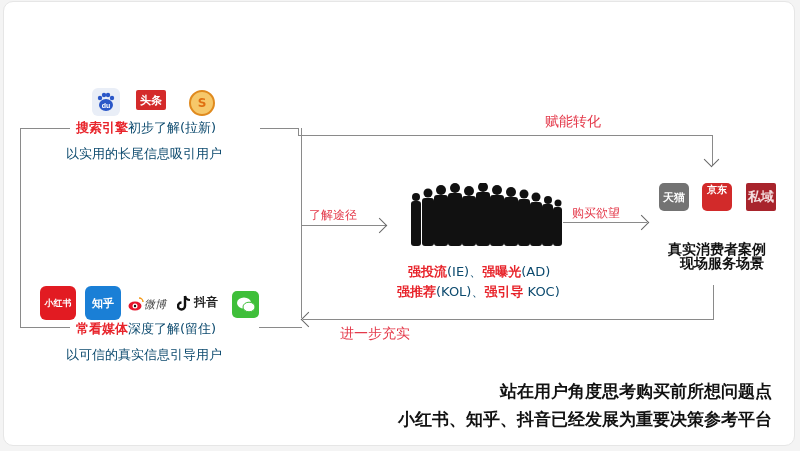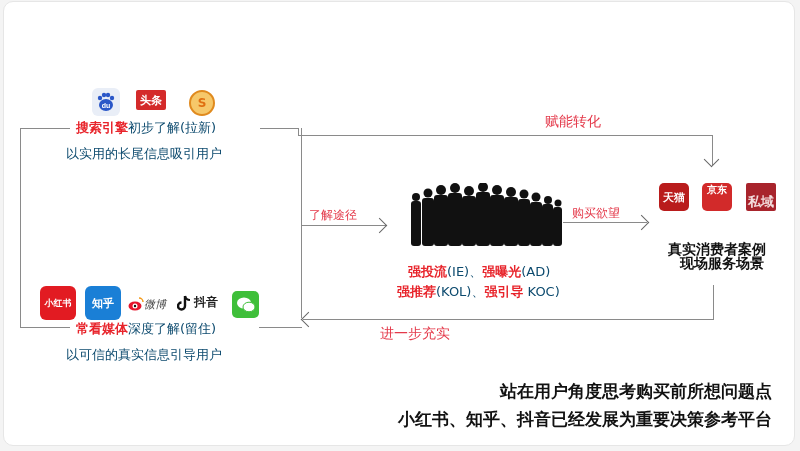--- a/index.html
+++ b/index.html
@@ -96,36 +96,36 @@
   <span class="red bold">强投流</span><span class="gray">(IE)、</span><span class="red bold">强曝光</span><span class="gray">(AD)</span>
 </div>
 <div class="abs" style="left:397px;top:283px;font-size:13px;white-space:nowrap;">
   <span class="red bold">强推荐</span><span class="gray">(KOL)、</span><span class="red bold">强引导</span><span class="gray"> KOC)</span>
 </div>
 
 <div class="line" style="left:563px;top:222px;width:84px;height:1px;"></div>
 <div class="arrowhead" style="left:636px;top:217px;transform:rotate(-45deg);"></div>
 <div class="abs pink" style="left:572px;top:205px;font-size:12px;">购买欲望</div>
 
-<div class="icon" style="left:659px;top:183px;width:30px;height:28px;background:#b91c1c;border-radius:5px;font-size:11px;">
+<div class="icon" style="left:659px;top:183px;width:30px;height:28px;background:#737373;border-radius:5px;font-size:11px;">
   <span>天猫</span>
 </div>
 <div class="icon" style="left:702px;top:183px;width:30px;height:28px;background:#d22a2a;border-radius:5px;font-size:10px;align-items:flex-end;padding-bottom:14px;box-sizing:border-box;">
   <span>京东</span>
 </div>
-<div class="icon" style="left:746px;top:183px;width:30px;height:28px;background:#a8242c;border-radius:2px;font-size:13px;color:#f3dede;align-items:flex-end;">
+<div class="icon" style="left:746px;top:183px;width:30px;height:28px;background:#a8242c;border-radius:2px;font-size:13px;color:#f3dede;">
   <span>私域</span>
 </div>
 <div class="abs big" style="left:668px;top:229px;font-size:14px;margin-top:12px;">真实消费者案例</div>
 <div class="abs big" style="left:680px;top:255px;font-size:14px;">现场服务场景</div>
 
 <div class="line" style="left:713px;top:285px;width:1px;height:35px;"></div>
 <div class="line" style="left:303px;top:319px;width:411px;height:1px;"></div>
 <div class="arrowhead" style="left:303px;top:314px;transform:rotate(135deg);"></div>
-<div class="abs pink" style="left:340px;top:325px;font-size:14px;margin-left:40px;">进一步充实</div>
+<div class="abs pink" style="left:340px;top:325px;font-size:14px;">进一步充实</div>
 
 <div class="icon" style="left:40px;top:286px;width:36px;height:34px;background:#e21b22;border-radius:6px;font-size:9px;">
   <span>小红书</span>
 </div>
 <div class="icon" style="left:85px;top:286px;width:36px;height:34px;background:#1a7fd6;border-radius:6px;font-size:11px;">
   <span>知乎</span>
 </div>
 <div class="abs" style="left:128px;top:296px;display:flex;align-items:center;">
   <svg width="16" height="16" viewBox="0 0 16 16">
     <ellipse cx="7" cy="10" rx="6.5" ry="4.5" fill="#e6162d"></ellipse>

